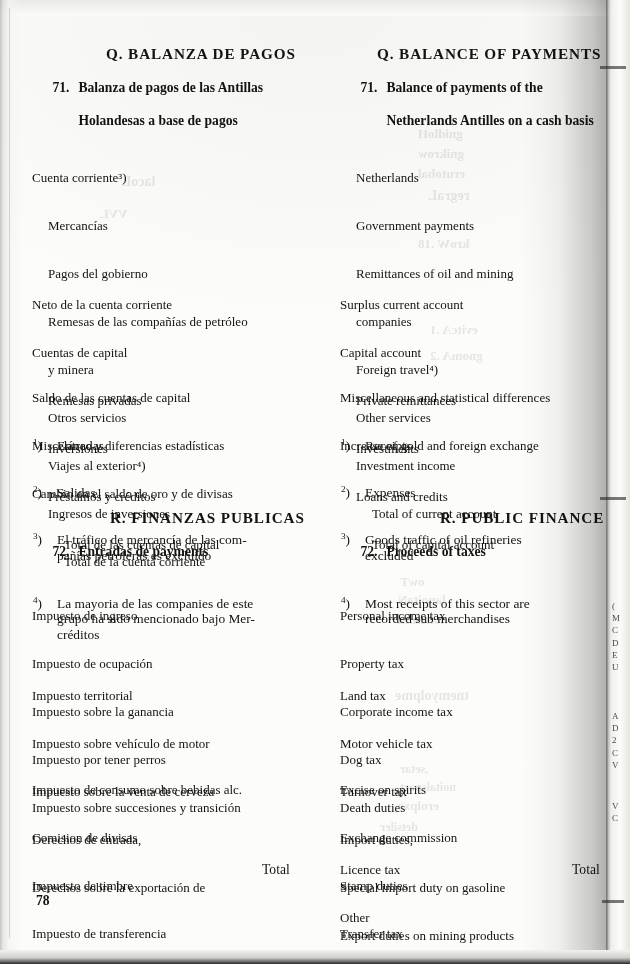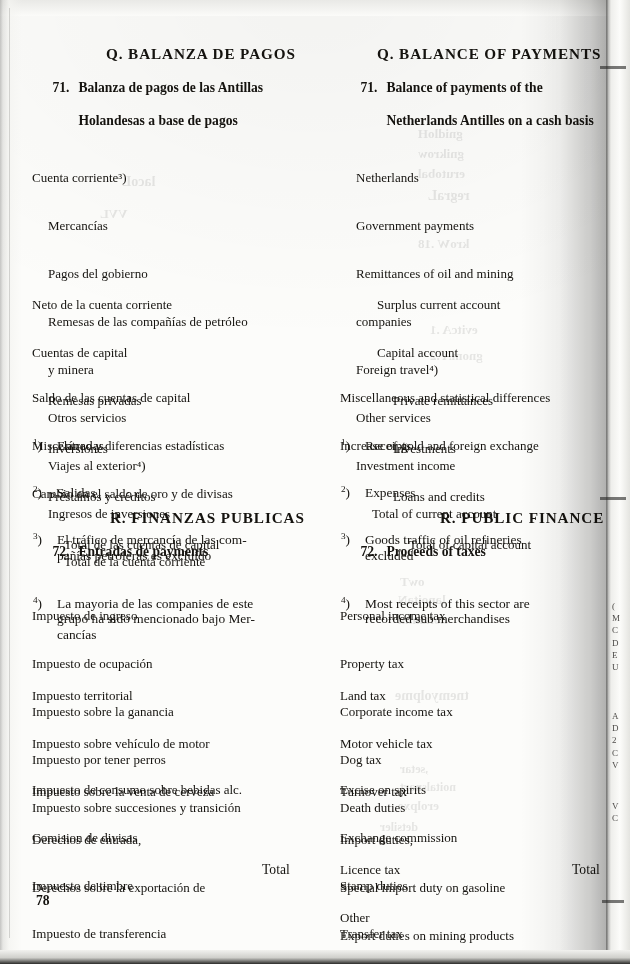--- a/index.html
+++ b/index.html
@@ -244,21 +244,21 @@
     <div class="block" style="left:32px; top:358px;">
       <span class="l">Saldo de las cuentas de capital</span>
       <span class="l">Misceláneo y diferencias estadísticas</span>
       <span class="l">Cambio en el saldo de oro y de divisas</span>
     </div>
 
     <div class="fn" style="left:33px; top:406px; width:290px;">
       <div class="row"><span class="mk"><sup>1</sup>)</span><span class="tx">Entradas</span></div>
       <div class="row"><span class="mk"><sup>2</sup>)</span><span class="tx">Salidas</span></div>
       <div class="row"><span class="mk"><sup>3</sup>)</span><span class="tx"><span>El tráfico de mercancía de las com-</span><br><span>pañías petroleras es excluido</span></span></div>
-      <div class="row"><span class="mk"><sup>4</sup>)</span><span class="tx"><span>La mayoria de las companies de este</span><br><span>grupo ha sido mencionado bajo Mer-</span><br><span>cancías</span></span></div>
+      <div class="row"><span class="mk"><sup>4</sup>)</span><span class="tx"><span>La mayoria de las companies de este</span><br><span>grupo ha sido mencionado bajo Mer-</span><br><span>créditos</span></span></div>
     </div>
 
     <div class="sec-head" style="left:110px; top:509px;">R.  FINANZAS PUBLICAS</div>
 
     <div class="num-head" style="left:32px; top:528px;">
       <span class="n">72.</span><span>Entradas de payments</span>
     </div>
 
     <div class="block" style="left:32px; top:576px;">
       <span class="l">Impuesto de ingreso</span>
@@ -305,21 +305,21 @@
       <span class="l ind1">Netherlands</span>
       <span class="l ind1">Government payments</span>
       <span class="l ind1">Remittances of oil and mining</span>
       <span class="l ind1">companies</span>
       <span class="l ind1">Foreign travel⁴)</span>
       <span class="l ind1">Other services</span>
       <span class="l ind1">Investment income</span>
       <span class="l ind2">Total of current account</span>
     </div>
 
-    <div class="block" style="left:0px; top:265px;margin-left:37px;">
+    <div class="block" style="left:0px; top:265px;">
       <span class="l">Surplus current account</span>
       <span class="l">Capital account</span>
       <span class="l ind1">Private remittances</span>
       <span class="l ind1">Investments</span>
       <span class="l ind1">Loans and credits</span>
       <span class="l ind2">Total of capital account</span>
     </div>
 
     <div class="block" style="left:0px; top:358px;">
       <span class="l">Miscellaneous and statistical differences</span>

